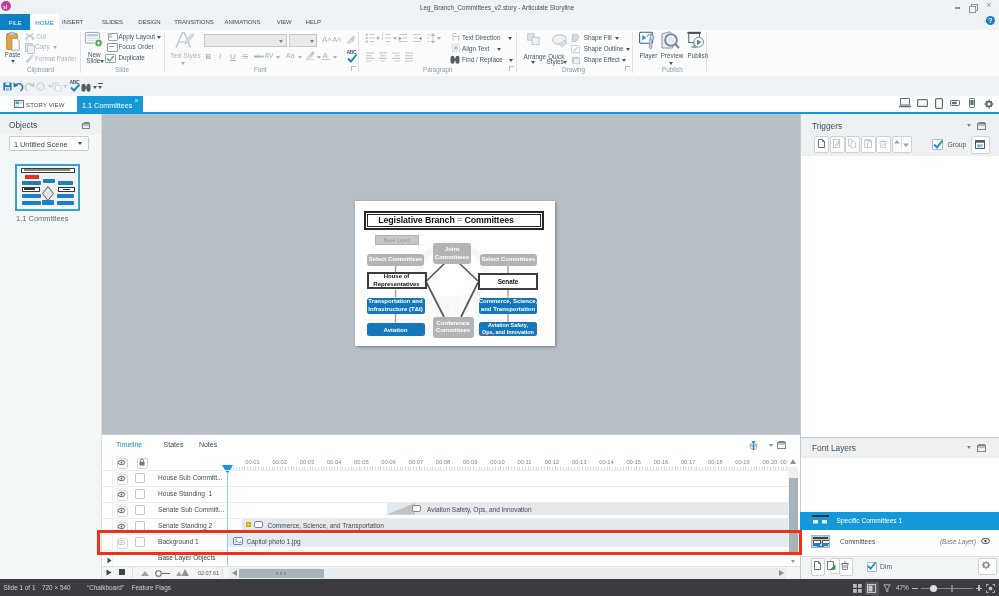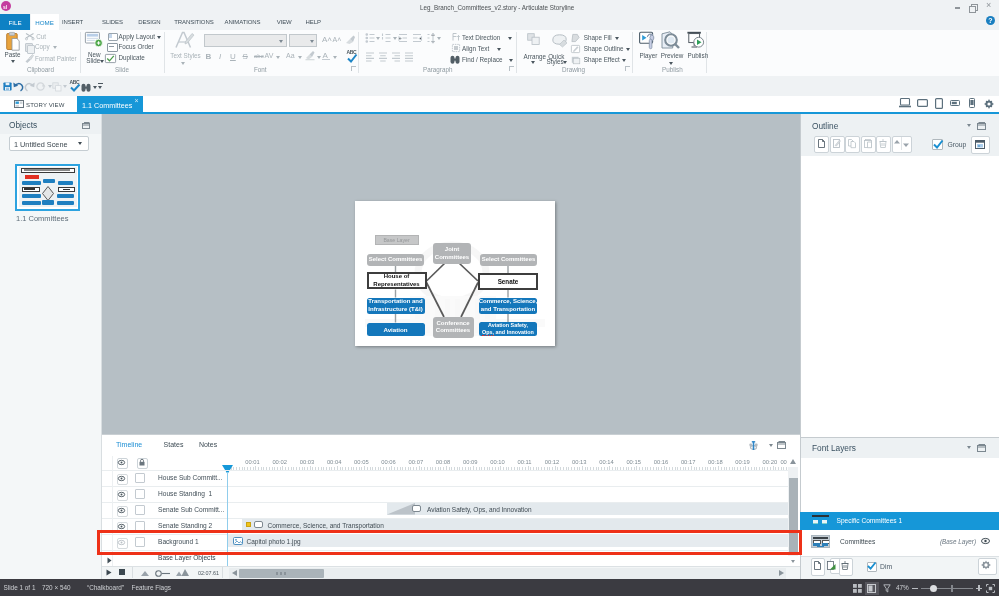--- a/index.html
+++ b/index.html
@@ -395,20 +395,26 @@
           <path d="M153 88.5 V96.5"></path>
           <path d="M153 112.5 V121"></path>
       </g>
       <g stroke="#595959" stroke-width="1.7" fill="none">
         <path d="M71.5 80 L90 62"></path>
           <path d="M104 62 L123 80"></path>
         <path d="M71.5 81.5 L89 116"></path>
           <path d="M123 81.5 L106 116"></path>
       </g>
     </svg>
+    <div class="abs" style="left:9px;top:10px;width:176px;height:14.5px;border:2px solid #262626;background:#fff;">
+      <div class="abs" style="left:1px;top:1px;right:1px;bottom:1px;border:1px solid #262626;"></div>
+      <div class="abs ctr" style="left:-8px;top:0;width:100%;height:100%;font-size:8.8px;font-weight:bold;color:#111;letter-spacing:-.1px;">
+          <span style="white-space:pre;">Legislative Branch <span style="color:#9aa0a0;">=</span> Committees</span>
+        </div>
+    </div>
     <div class="abs ctr" style="left:19.5px;top:33.5px;width:44px;height:10px;background:#c6c7c8;border:1px solid #b3b4b5;box-sizing:border-box;font-size:5.2px;color:#96989a;">Base Layer</div>
     <div class="sbox" style="left:78px;top:42px;width:38px;height:21px;font-size:6px;">
         <div>Joint<br>Committees</div>
       </div>
     <div class="sbox" style="left:12px;top:52.5px;width:57px;height:12px;font-size:6px;">
         <div>Select Committees</div>
       </div>
     <div class="sbox" style="left:125px;top:53px;width:57px;height:12px;font-size:6px;">
         <div>Select Committees</div>
       </div>
@@ -794,21 +800,21 @@
   <div class="abs" style="left:239px;top:568.5px;width:85px;height:9px;background:#aab3b9;border-radius:1px;"></div>
   <div class="abs" style="left:276px;top:571.5px;width:2px;height:3px;background:#8a939a;"></div>
   <div class="abs" style="left:280px;top:571.5px;width:2px;height:3px;background:#8a939a;"></div>
   <div class="abs" style="left:284px;top:571.5px;width:2px;height:3px;background:#8a939a;"></div>
   <svg style="left:779px;top:570px;" width="5" height="6" viewBox="0 0 5 6">
       <path d="M0 0 L5 3 L0 6 Z" fill="#8a949b"></path>
     </svg>
   <div id="rightpanel" class="abs" style="left:800px;top:114px;width:199px;height:465px;background:#fff;border-left:1px solid #c5cbcf;box-sizing:border-box;"></div>
   
   <div class="abs" style="left:801px;top:114px;width:198px;height:42px;background:#edf1f3;"></div>
-  <div class="tx" style="left:812px;top:121px;font-size:8.3px;color:#3a5161;">Outline</div>
+  <div class="tx" style="left:812px;top:121px;font-size:8.3px;color:#3a5161;">Triggers</div>
   <div class="cap" style="left:967px;top:124px;border-top-color:#7c8890;"></div>
   <svg style="left:977px;top:122px;" width="9" height="8" viewBox="0 0 9 8">
       <rect x="0.5" y="1.5" width="8" height="6" fill="none" stroke="#7c8890"></rect>
       <path d="M0.5 3 h8 M1.5 0.5 h6.5" stroke="#7c8890"></path>
     </svg>
   <div class="btn" style="left:814px;top:136px;width:13px;height:15px;"></div>
   <svg style="left:817.5px;top:139px;" width="7" height="9" viewBox="0 0 7 9">
       <path d="M0.5 0.5 H4.5 L6.5 2.5 V8.5 H0.5 Z" fill="#fff" stroke="#5a6770" stroke-width="0.9"></path>
       <path d="M4.5 0.5 V2.5 H6.5" fill="none" stroke="#5a6770" stroke-width="0.9"></path>
     </svg>

